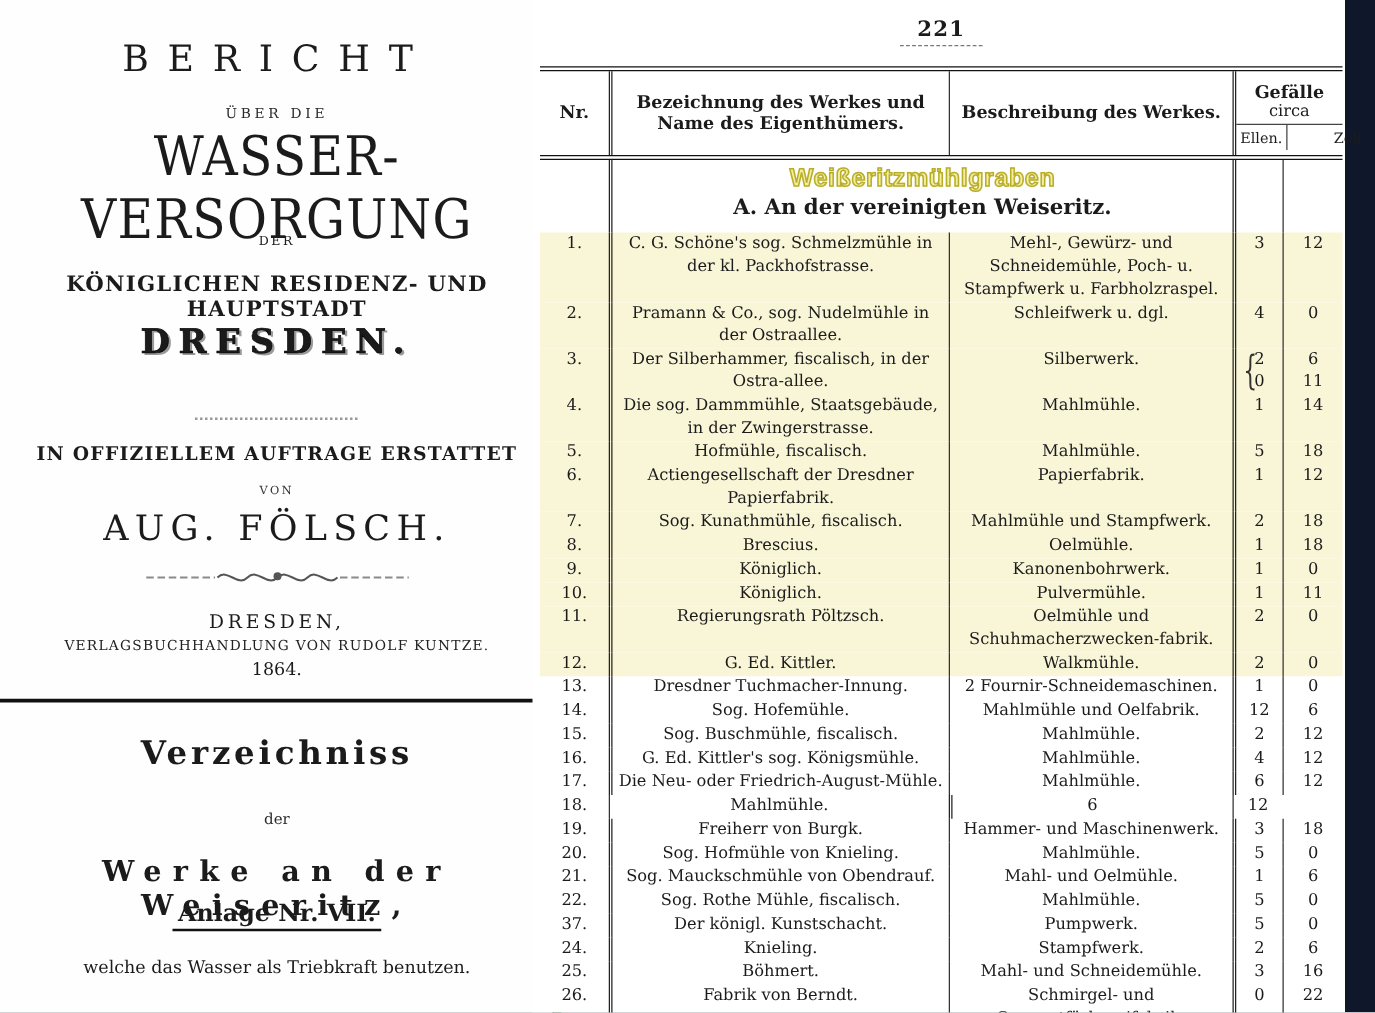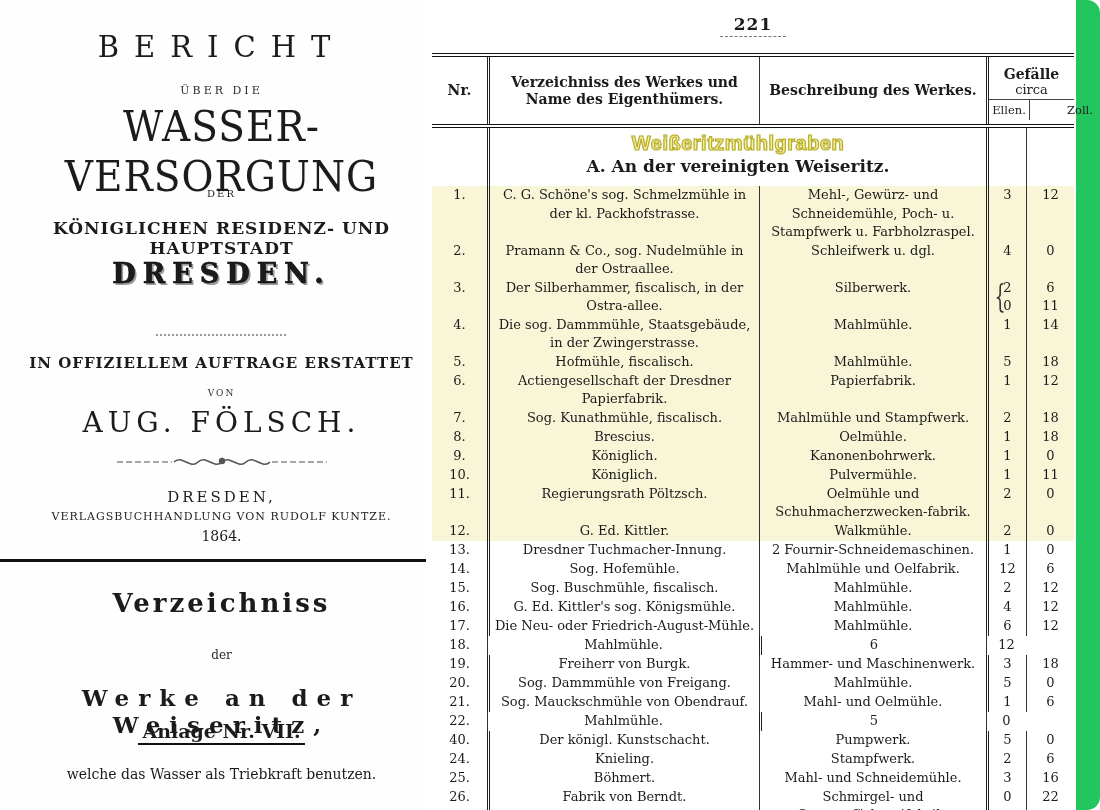--- a/index.html
+++ b/index.html
@@ -1,18 +1,18 @@
 <!DOCTYPE html>
 <html style="--green: #1a5c33; --hl: #f9f6d8; --annot: #f3eda0; --annot-outline: #b9ae2a;"><head>
 <meta charset="utf-8">
 <style>
   * { margin:0; padding:0; box-sizing:border-box; }
   html,body { width:1100px; height:810px; overflow:hidden; background:#ffffff;
               font-family:"DejaVu Serif", serif; color:#1b1b1b; }
-  #stage { position:relative; width:1100px; height:810px; background:#22c55e;border-radius:13px; }
+  #stage { position:relative; width:1100px; height:810px; background:#0f172a; }
 
   
   #left-page { position:absolute; left:0; top:0; width:443px; height:810px; background:#fefefe; }
   .lp { position:absolute; left:0; width:443px; text-align:center; }
   .t-bericht   { top:30px;  font-size:29px; letter-spacing:15px; }
   .t-ueberdie  { top:84px;  font-size:11px; letter-spacing:3px; color:#2a2a2a; }
   .t-wasser    { top:106px; font-size:39px; letter-spacing:1px; transform:scaleY(1.12); }
   .t-der       { top:188px; font-size:10px; letter-spacing:2px; }
   .t-koenig    { top:218px; font-size:17px; letter-spacing:1px; font-weight:600; }
   .t-dresden   { top:258px; font-size:27px; letter-spacing:7px; font-weight:bold;
@@ -117,21 +117,21 @@
 
   <div id="gutter"></div>
 
   <div id="right-page">
     <div id="pageno"><span>221</span></div>
 
     <div id="tbl">
 
       <div class="hdr">
         <div class="hcell">Nr.</div>
-        <div class="hcell h-name">Verzeichniss des Werkes und Name des Eigenthümers.</div>
+        <div class="hcell h-name">Bezeichnung des Werkes und Name des Eigenthümers.</div>
         <div class="hcell h-desc">Beschreibung des Werkes.</div>
         <div class="hcell h-gef">
           <div class="gef-top">Gefälle</div>
           <div class="gef-circa">circa</div>
           <div class="gef-sub">
             <div class="ellen">Ellen.</div>
             <div class="zoll">Zoll.</div>
           </div>
         </div>
       </div>
@@ -274,40 +274,41 @@
           </div>
           <div class="trow">
             <div class="cell c-nr">19.</div>
             <div class="cell c-name">Freiherr von Burgk.</div>
             <div class="cell c-desc">Hammer- und Maschinenwerk.</div>
             <div class="cell c-ellen">3</div>
             <div class="cell c-zoll">18</div>
           </div>
           <div class="trow">
             <div class="cell c-nr">20.</div>
-            <div class="cell c-name">Sog. Dammmühle von Freigang.</div>
+            <div class="cell c-name">Sog. Hofmühle von Knieling.</div>
             <div class="cell c-desc">Mahlmühle.</div>
             <div class="cell c-ellen">5</div>
             <div class="cell c-zoll">0</div>
           </div>
           <div class="trow">
             <div class="cell c-nr">21.</div>
             <div class="cell c-name">Sog. Mauckschmühle von Obendrauf.</div>
             <div class="cell c-desc">Mahl- und Oelmühle.</div>
             <div class="cell c-ellen">1</div>
             <div class="cell c-zoll">6</div>
           </div>
           <div class="trow">
             <div class="cell c-nr">22.</div>
+            <div class="cell c-name">Sog. Rothe Mühle, fiscalisch.</div>
             <div class="cell c-desc">Mahlmühle.</div>
             <div class="cell c-ellen">5</div>
             <div class="cell c-zoll">0</div>
           </div>
           <div class="trow">
-            <div class="cell c-nr">40.</div>
+            <div class="cell c-nr">37.</div>
             <div class="cell c-name">Der königl. Kunstschacht.</div>
             <div class="cell c-desc">Pumpwerk.</div>
             <div class="cell c-ellen">5</div>
             <div class="cell c-zoll">0</div>
           </div>
           <div class="trow">
             <div class="cell c-nr">24.</div>
             <div class="cell c-name">Knieling.</div>
             <div class="cell c-desc">Stampfwerk.</div>
             <div class="cell c-ellen">2</div>

